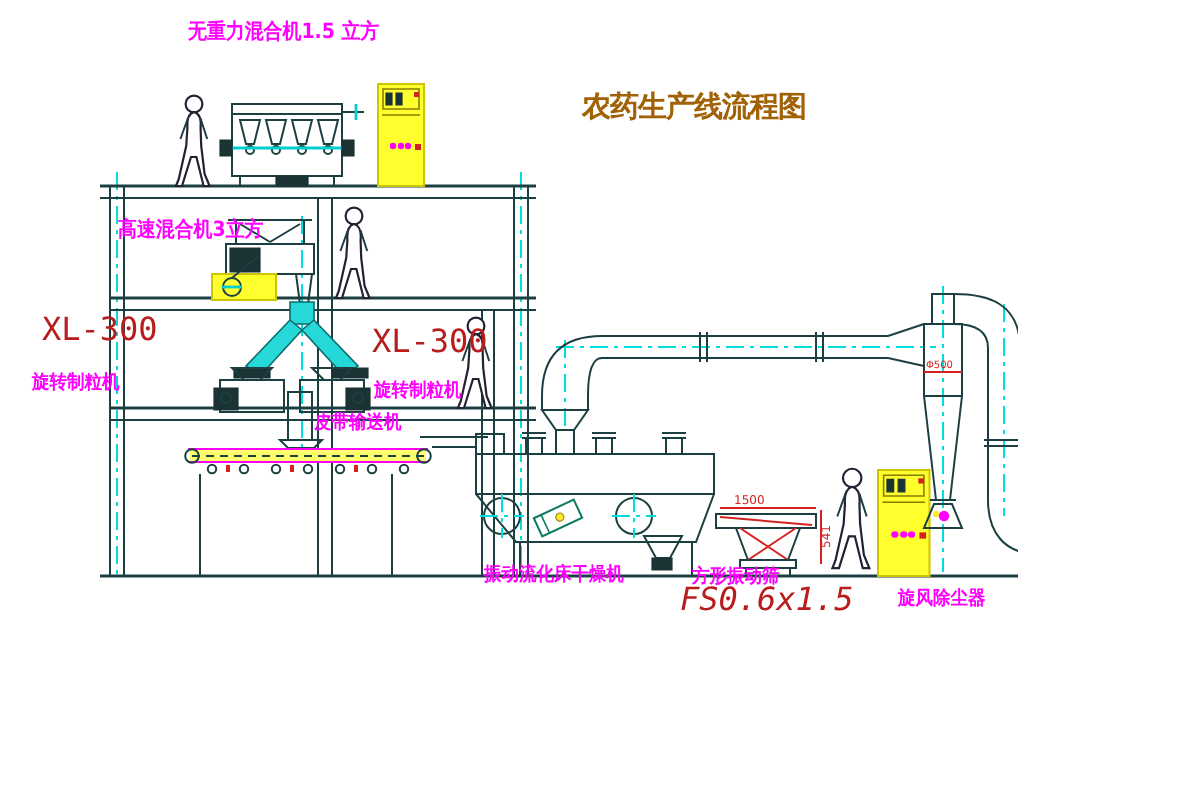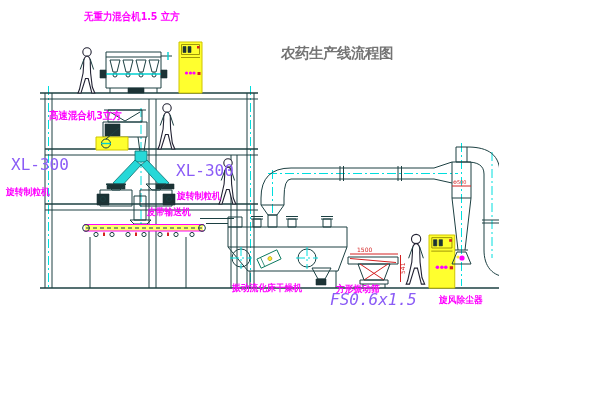--- a/index.html
+++ b/index.html
@@ -1,37 +1,37 @@
 <!DOCTYPE html>
 <html><head>
 <meta charset="utf-8">
 <style>
   html,body{margin:0;padding:0;background:#fff;}
   .canvas{position:relative;width:499px;height:403px;background:#ffffff;overflow:hidden;
-          font-family:"DejaVu Sans",sans-serif;}
+          font-family:"DejaVu Sans",sans-serif;margin-left:10px;}
   svg{position:absolute;left:0;top:0;}
   svg *{vector-effect:non-scaling-stroke;}
   .ln{fill:none;stroke:#1c4042;stroke-width:1;}
   .lnthick{fill:none;stroke:#1c4042;stroke-width:1.6;}
   .dk{fill:#1c3335;stroke:#1c3335;stroke-width:.6;}
   .cy{fill:none;stroke:#00dede;stroke-width:1;stroke-dasharray:9 3 2 3;}
   .cys{fill:none;stroke:#00cfcf;stroke-width:1.4;}
   .cyfill{fill:#27d8d8;stroke:#0b6d6d;stroke-width:.8;}
   .mgl{fill:none;stroke:#ff00ff;stroke-width:1;}
   .rdl{fill:none;stroke:#d42222;stroke-width:1;}
   .rdf{fill:#d42222;stroke:none;}
   .ylf{fill:#ffff2e;stroke:#cfc400;stroke-width:1;}
   .grn{fill:#2ab5a0;stroke:#0c5d52;stroke-width:.8;}
   .person{fill:#ffffff;stroke:#223;stroke-width:1.1;}
   .lbl{position:absolute;color:#ff00ff;font-weight:bold;white-space:nowrap;line-height:1;}
   .lbl-sm{font-size:9.5px;transform:scaleX(.92);transform-origin:left;}
   .lbl-md{font-size:10.5px;transform:scaleX(.9);transform-origin:left;}
-  .model{position:absolute;color:#8b5cf6;font-family:"DejaVu Sans Mono",monospace;
+  .model{position:absolute;color:#b91c1c;font-family:"DejaVu Sans Mono",monospace;
          white-space:nowrap;line-height:1;font-weight:normal;}
-  .title{position:absolute;left:281px;top:44px;color:#737373;white-space:nowrap;
+  .title{position:absolute;left:281px;top:44px;color:#a16207;white-space:nowrap;
          display:flex;align-items:center;gap:2px;flex-direction:column;}
   .title .t-cn{font-size:14.5px;font-weight:bold;letter-spacing:-0.5px;}
   .title .t-cap{font-size:26px;font-weight:normal;letter-spacing:-1px;}
   .svgtxt-red{fill:#d42222;font-family:"DejaVu Sans",sans-serif;}
 </style>
 </head>
 <body>
 
 <div class="canvas">
 

